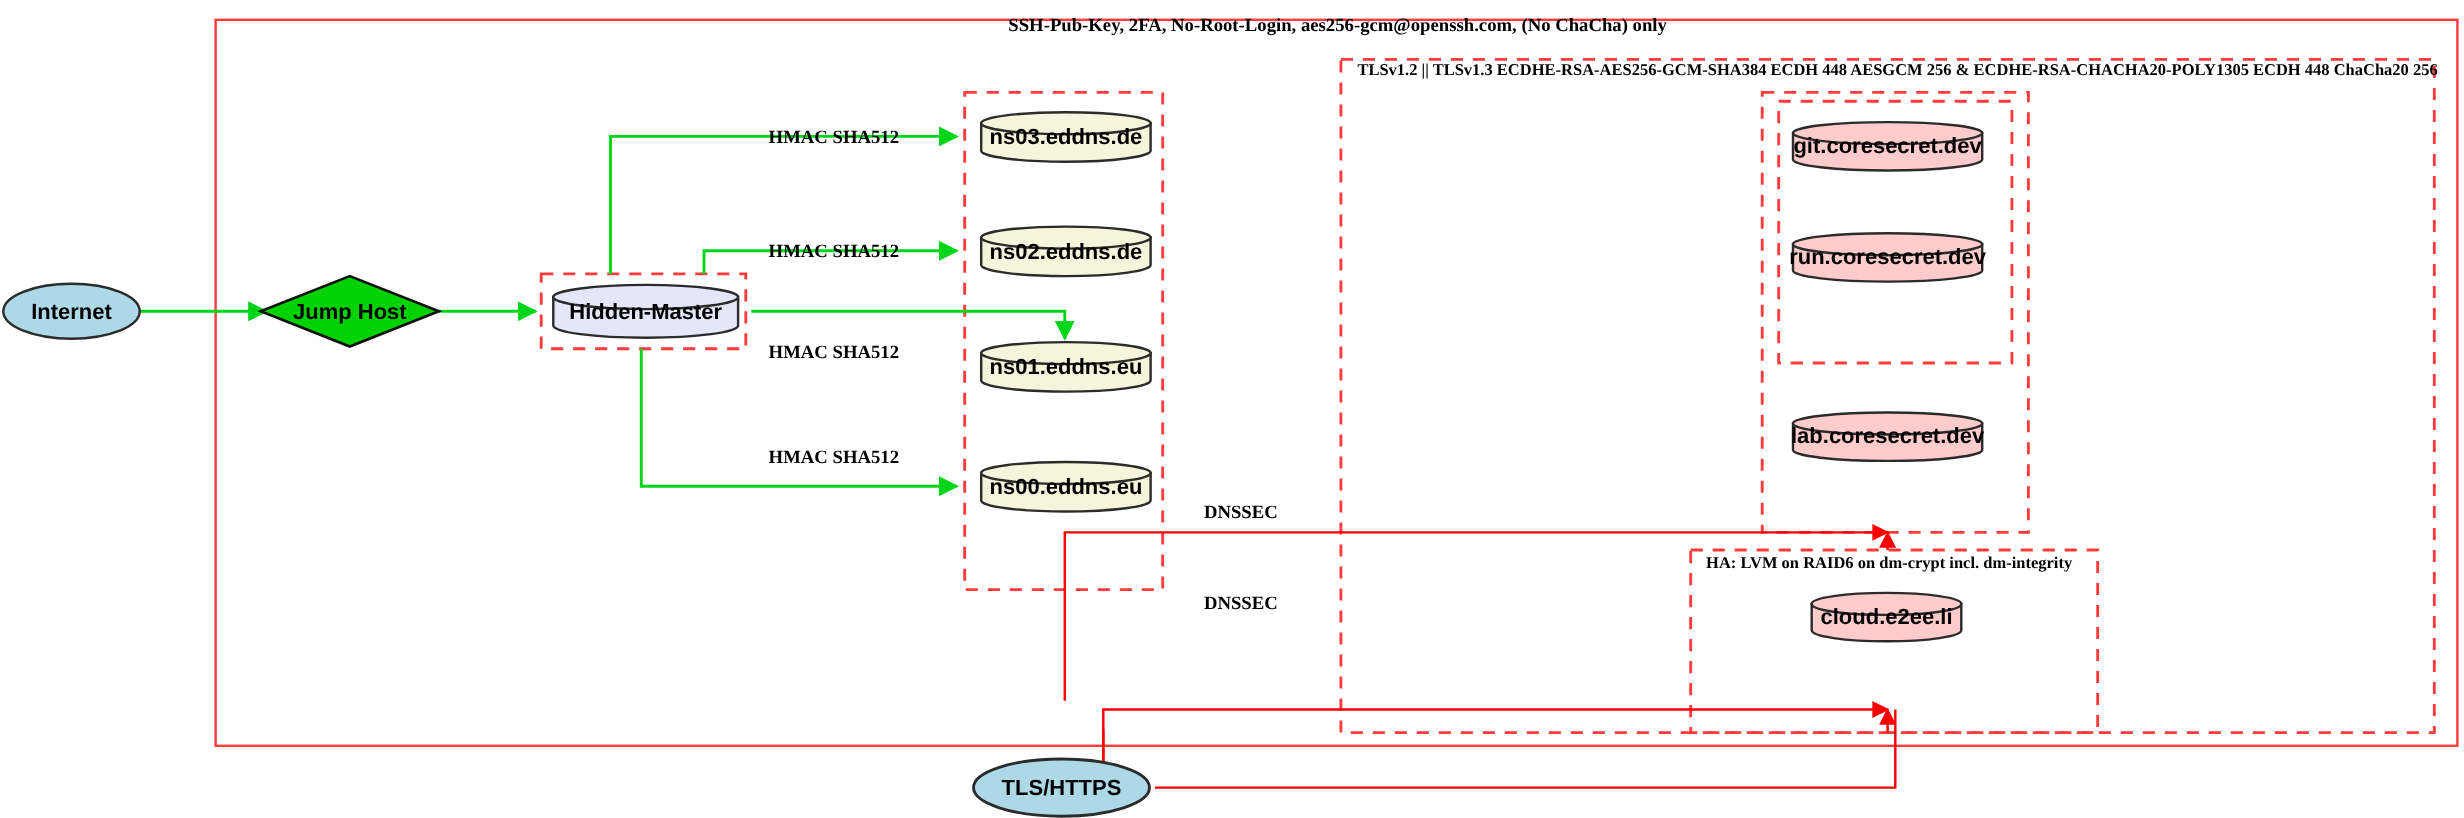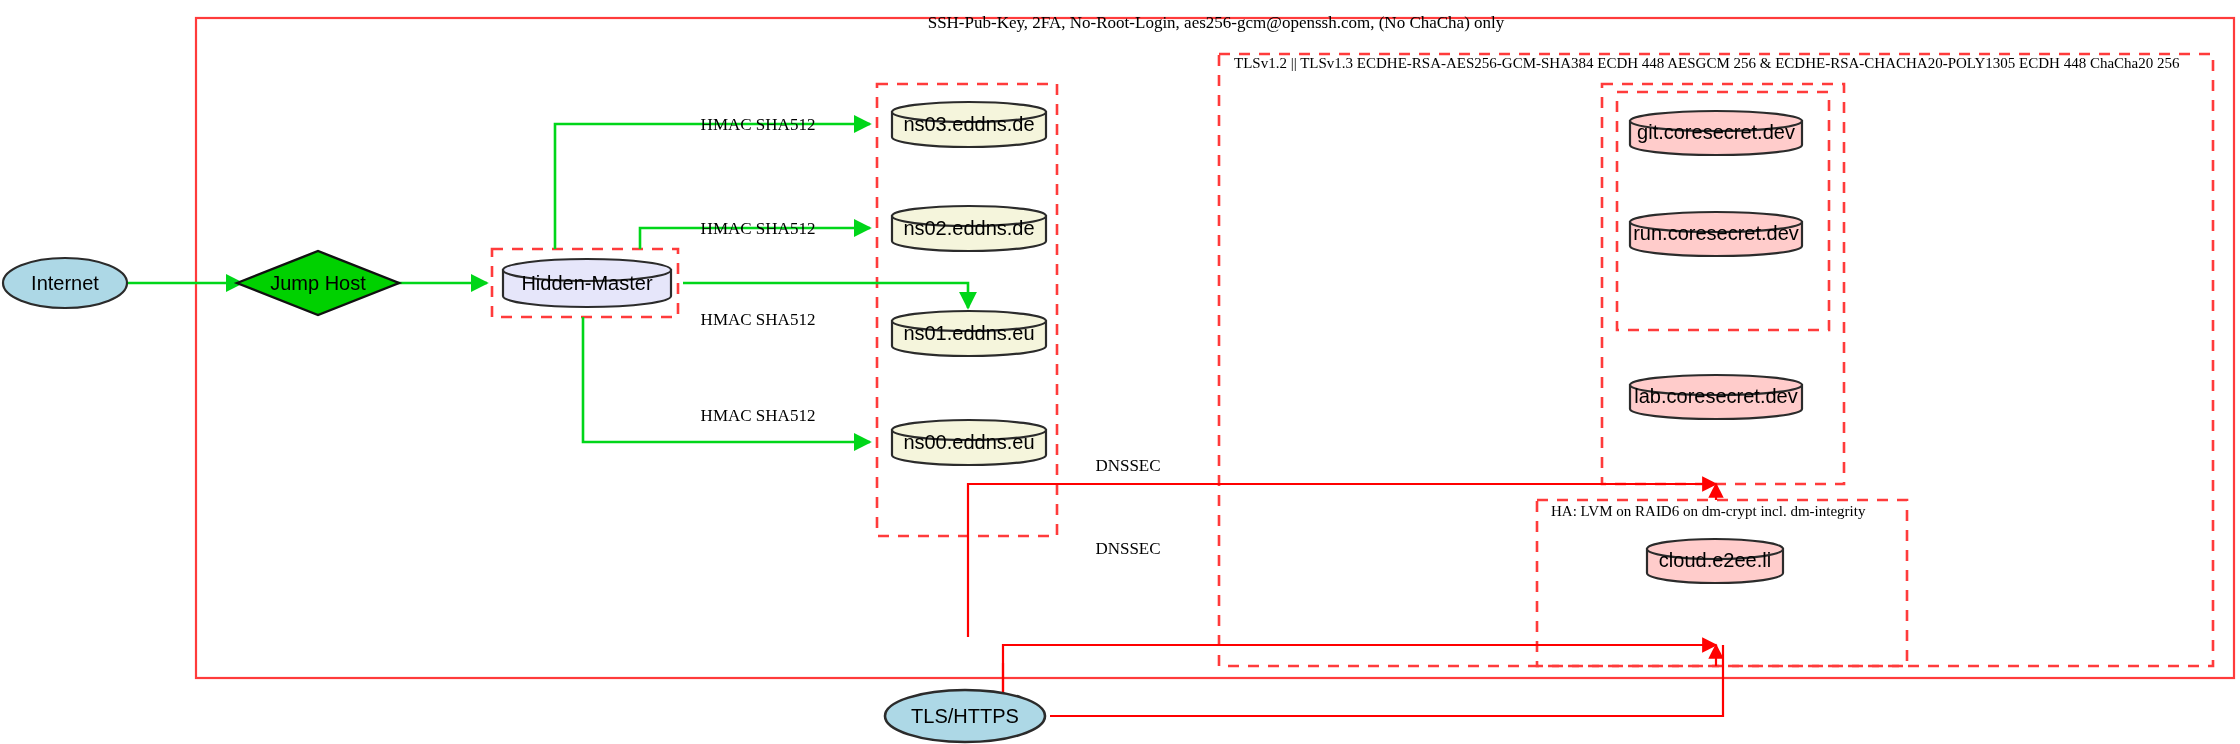--- a/index.html
+++ b/index.html
@@ -1,17 +1,17 @@
 <!DOCTYPE html>
 <html><head>
 <meta charset="utf-8">
 <style>
   html,body{margin:0;padding:0;background:#ffffff;}
   body{width:2240px;height:744px;font-family:"Liberation Sans",sans-serif;position:relative;overflow:hidden;}
-  #stage{position:absolute;left:0;top:0;width:2240px;height:564px;}
+  #stage{position:absolute;left:0;top:0;width:2240px;height:564px;font-weight:bold;}
   svg#diagram{position:absolute;left:0;top:0;width:2240px;height:744px;}
   .serif-label{font-family:"Liberation Serif",serif;font-size:17px;fill:#000000;}
   .serif-small{font-family:"Liberation Serif",serif;font-size:15px;fill:#000000;}
   .node-label{font-family:"Liberation Sans",sans-serif;font-size:20px;fill:#000000;}
   .edge-green{stroke:#00d619;stroke-width:2.6;fill:none;}
   .edge-red{stroke:#ff0000;stroke-width:2.2;fill:none;}
   .cluster-solid{stroke:#ff3b3b;stroke-width:2.2;fill:none;}
   .cluster-dash{stroke:#ff3b3b;stroke-width:2.6;fill:none;stroke-dasharray:11 9;}
   .cyl-body{stroke:#2b2b2b;stroke-width:2.2;}
   .cyl-top{stroke:#2b2b2b;stroke-width:2.2;}

